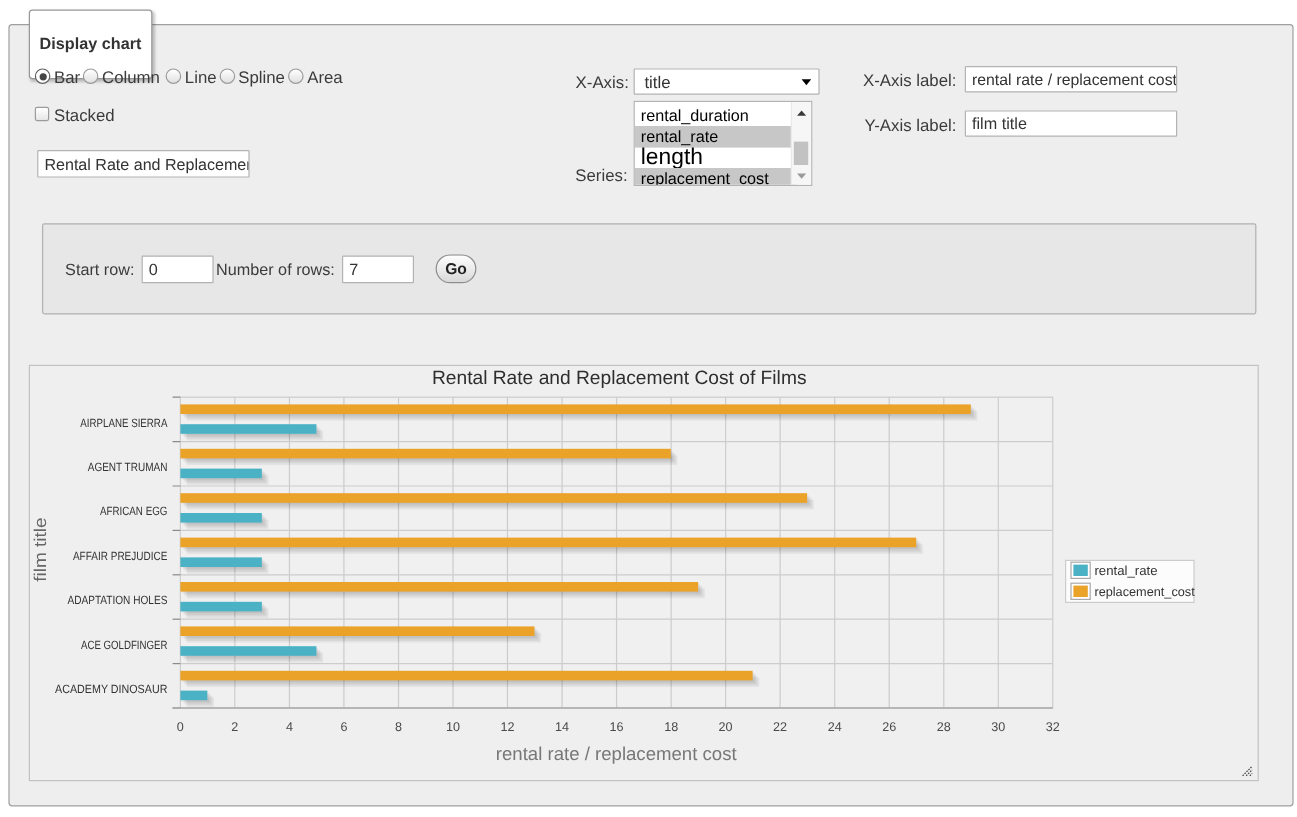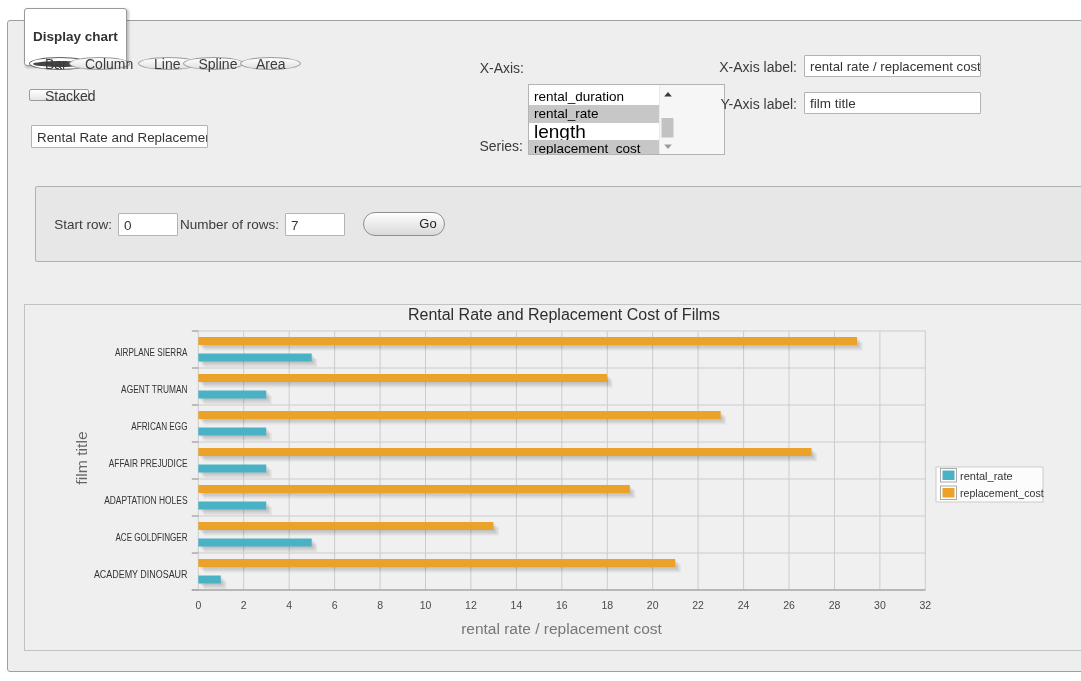--- a/index.html
+++ b/index.html
@@ -1,17 +1,17 @@
 <!DOCTYPE html>
 <html><head><meta charset="utf-8"><title>Display chart</title>
 <style>
 * { margin:0; padding:0; box-sizing:content-box; }
 body { background:#fff; font-family:"Liberation Sans", sans-serif; }
 #page { position:relative; width:1081px; height:681px; overflow:hidden; }
-.abs { position:absolute;padding-left:48px; }
+.abs { position:absolute; }
 .lbl { position:absolute; font-size:14px; color:#3b3b3b; white-space:nowrap; }
 .inp { position:absolute; background:#fff; border:1px solid #b3b3b3; border-radius:1px;
        font-size:13.5px; color:#333; white-space:nowrap; overflow:hidden; }
 .inp span { position:absolute; left:5px; top:50%; transform:translateY(-50%); }
 </style></head>
 <body>
 <div id="page">
 
   <div class="abs" style="left:7px; top:20px; width:1069px; height:650px; border:1px solid #9f9f9f; border-radius:3px; background:#eeeeee;"></div>
 
@@ -31,20 +31,24 @@
   <div class="lbl" style="left:256px; top:56px;">Area</div>
 
   <div class="abs" style="left:28.5px; top:88.5px; width:10px; height:10px; border:1px solid #9b9b9b; border-radius:2px; background:linear-gradient(#fff,#e6e6e6);"></div>
   <div class="lbl" style="left:45px; top:88px;">Stacked</div>
 
   <div class="inp" style="left:31px; top:125px; width:175px; height:21px; font-size:13.4px;">
       <span>Rental Rate and Replacemer</span>
     </div>
 
   <div class="lbl" style="left:424px; top:60px; width:100px; text-align:right;">X-Axis:</div>
+  <div class="inp" style="left:528px; top:57px; width:153px; height:20px; font-size:14px;">
+      <span style="left:8px;">title</span>
+    <div class="abs" style="right:6px; top:8px; width:0; height:0; border-left:4px solid transparent; border-right:4px solid transparent; border-top:5px solid #000;"></div>
+  </div>
 
   <div class="lbl" style="left:424px; top:138px; width:99px; text-align:right;">Series:</div>
   <div class="abs" style="left:528px; top:84px; width:147px; height:69px; border:1px solid #b3b3b3; background:#fff; overflow:hidden;">
     <div class="abs" style="left:0; top:3px; width:130px; height:17.3px; font-size:13.5px; color:#000; line-height:17.3px; padding-left:5px;">rental_duration</div>
     <div class="abs" style="left:0; top:20.3px; width:130px; height:17.3px; font-size:13.5px; color:#000; line-height:17.3px; padding-left:5px; background:#c7c7c7;">rental_rate</div>
     <div class="abs" style="left:0; top:37.6px; width:130px; height:17.3px; font-size:19px; color:#000; line-height:17.3px; padding-left:5px;">length</div>
     <div class="abs" style="left:0; top:54.9px; width:130px; height:17.3px; font-size:13.5px; color:#000; line-height:17.3px; padding-left:5px; background:#c7c7c7;">replacement_cost</div>
 
     <div class="abs" style="right:0; top:0; width:16px; height:69px; background:#f6f6f6; border-left:1px solid #e9e9e9;">
       <svg width="16" height="69" style="position:absolute;left:0;top:0;">
@@ -66,21 +70,21 @@
 
   <div class="abs" style="left:35px; top:186px; width:1010px; height:74px; border:1px solid #b0b0b0; border-radius:2px; background:#e7e7e7;"></div>
   <div class="lbl" style="left:32px; top:217px; width:80px; text-align:right; font-size:13.5px;">Start row:</div>
   <div class="inp" style="left:118px; top:213px; width:58px; height:21px;">
       <span>0</span>
     </div>
   <div class="lbl" style="left:180px; top:217px; width:98px; text-align:right; font-size:13.5px;">Number of rows:</div>
   <div class="inp" style="left:285px; top:213px; width:58px; height:21px;">
       <span>7</span>
     </div>
-  <div class="abs" style="left:363px; top:212px; width:32px; height:22px; border:1px solid #8e8e8e; border-radius:12px; background:linear-gradient(#fefefe,#d9d9d9); font-size:13px; font-weight:normal; color:#222; text-align:center; line-height:22px;">Go</div>
+  <div class="abs" style="left:363px; top:212px; width:32px; height:22px; border:1px solid #8e8e8e; border-radius:12px; background:linear-gradient(#fefefe,#d9d9d9); font-size:13px; font-weight:bold; color:#222; text-align:center; line-height:22px;">Go</div>
 
   <div class="abs" style="left:24px; top:304px; width:1023px; height:345px; border:1px solid #c2c2c2; background:#efefef;">
 <svg width="1023" height="345" viewBox="0 0 1023 345" font-family="Liberation Sans, sans-serif">
 <text x="491" y="15" text-anchor="middle" font-size="16px" fill="#2e2e2e">Rental Rate and Replacement Cost of Films</text>
 <rect x="125.3" y="26.0" width="727.0" height="259.0" fill="#f0f0f0" stroke="none"></rect>
 <line x1="170.7" y1="26.0" x2="170.7" y2="285.0" stroke="#cccccc" stroke-width="1"></line>
 <line x1="216.2" y1="26.0" x2="216.2" y2="285.0" stroke="#cccccc" stroke-width="1"></line>
 <line x1="261.6" y1="26.0" x2="261.6" y2="285.0" stroke="#cccccc" stroke-width="1"></line>
 <line x1="307.1" y1="26.0" x2="307.1" y2="285.0" stroke="#cccccc" stroke-width="1"></line>
 <line x1="352.5" y1="26.0" x2="352.5" y2="285.0" stroke="#cccccc" stroke-width="1"></line>

